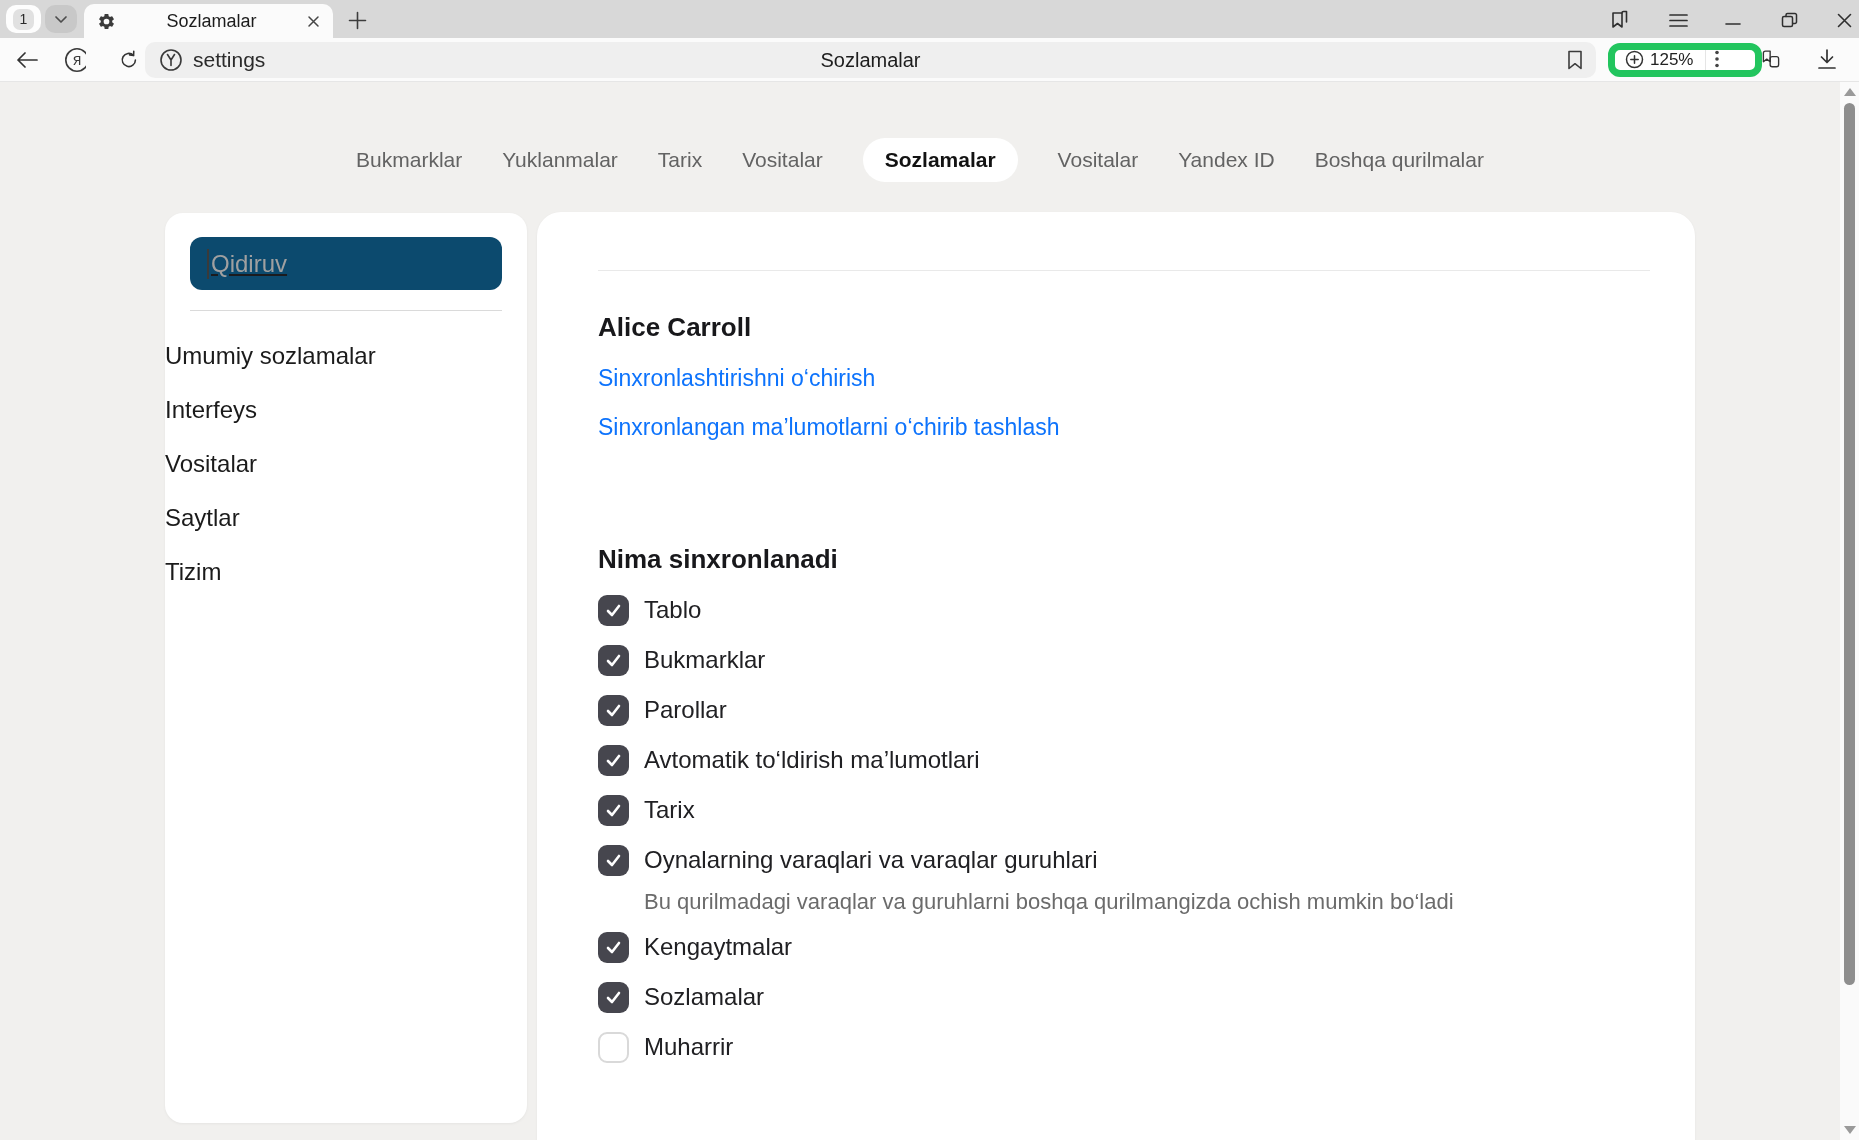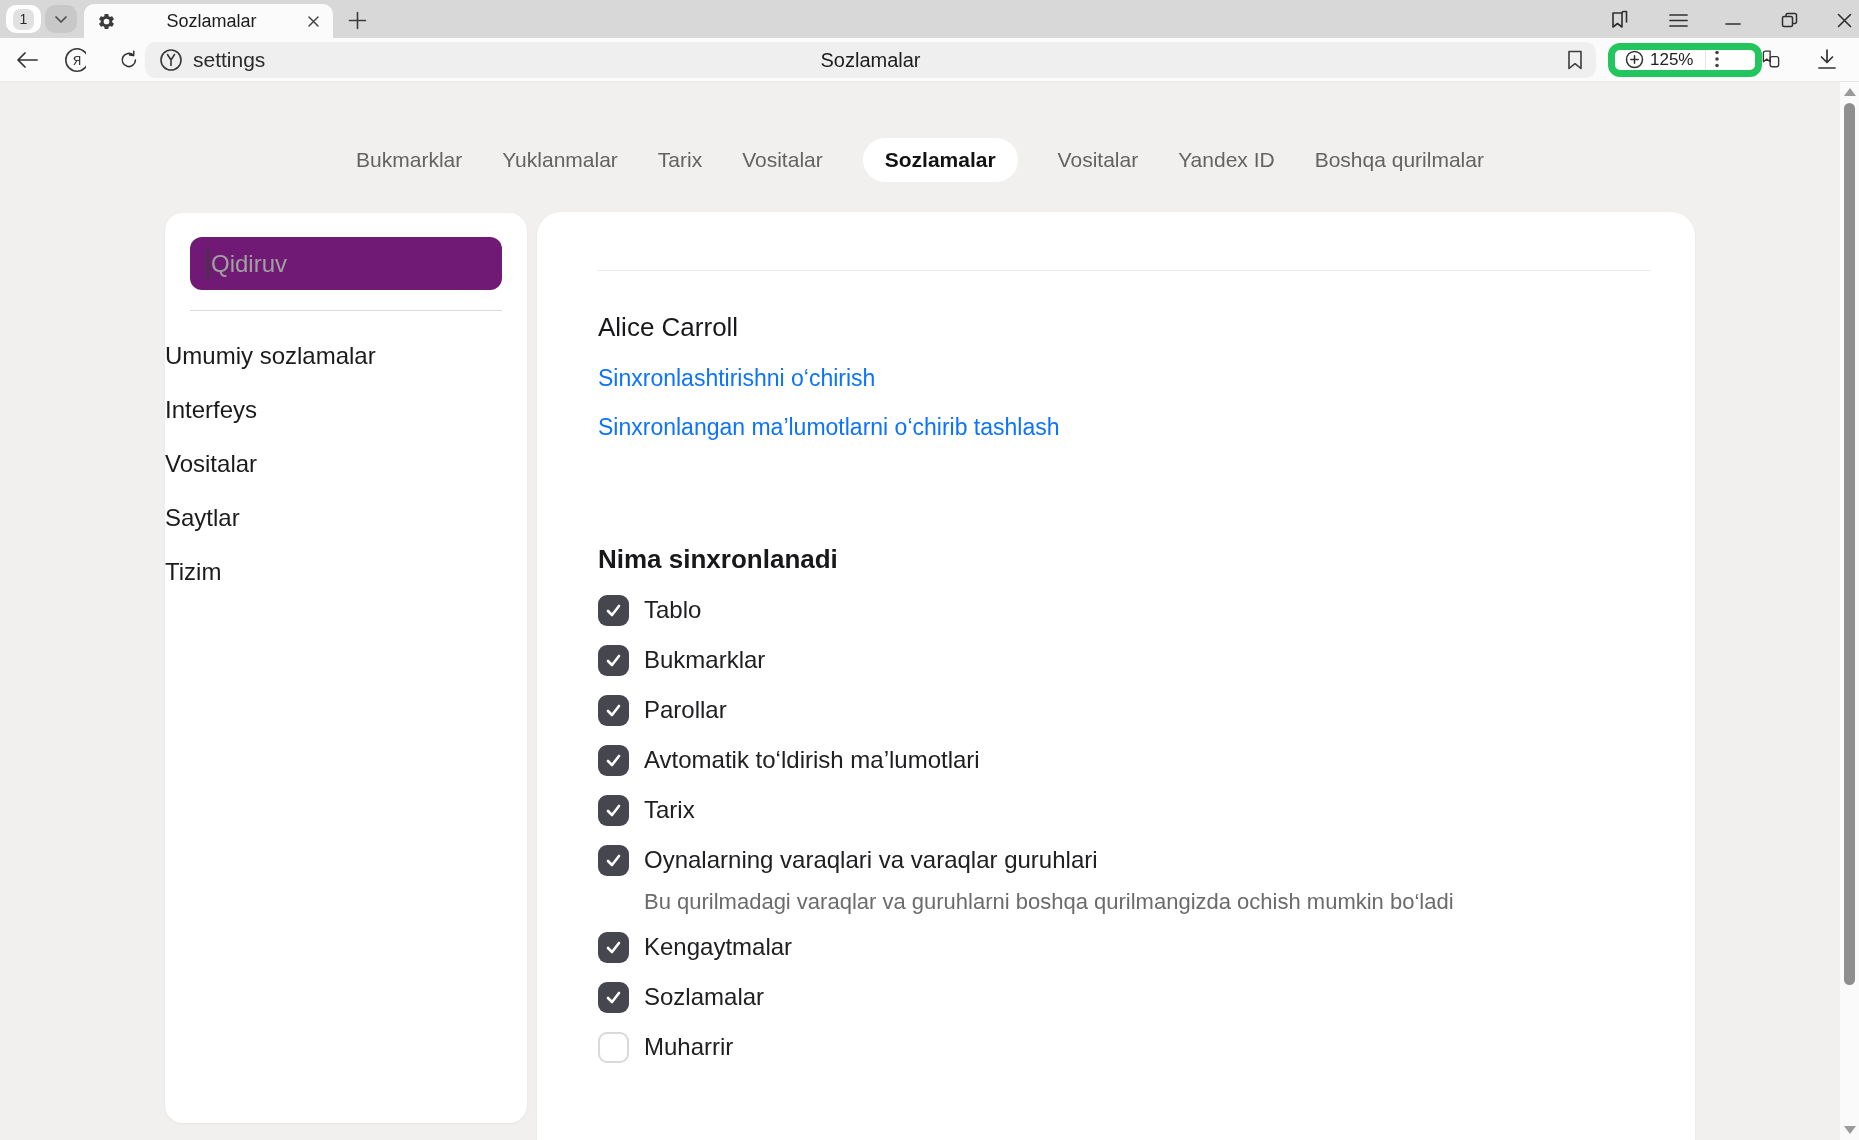--- a/index.html
+++ b/index.html
@@ -45,36 +45,36 @@
   
   .settings-nav { position:absolute; left:0; top:134px; width:1840px; height:52px;
     display:flex; align-items:center; justify-content:center; gap:40px; }
   .nav-item { font-size:21px; color:#636363; white-space:nowrap; cursor:default; }
   .nav-item.active { background:#ffffff; color:#121212; font-weight:bold; border-radius:22px;
     height:44px; display:flex; align-items:center; padding:0 22px; }
 
   
   .sidebar-card { position:absolute; left:165px; top:213px; width:362px; height:910px; background:#ffffff;
     border-radius:18px; box-shadow:0 1px 3px rgba(0,0,0,.05); }
-  .search-box { position:absolute; left:25px; top:24px; width:312px; height:53px; background:#701a75;
-    border-radius:12px; display:flex; align-items:center; padding:0 17px; }
+  .search-box { position:absolute; left:25px; top:24px; width:312px; height:53px; background:#0c4a6e;
+    border-radius:12px; display:flex; align-items:center; padding:0 17px;text-decoration:underline; }
   .caret { width:2px; height:30px; background:#3a3a3a; margin-right:2px; }
   .search-placeholder { font-size:24px; color:#a0a0a0; }
   .sidebar-divider { position:absolute; left:25px; top:97px; width:312px; height:1px; background:#dadada; }
   .sidebar-list { position:absolute; left:0; top:116px; width:100%; }
   .sidebar-item { height:54px; display:flex; align-items:center; font-size:24px; color:#1b1b1b; }
 
   
   .main-card { position:absolute; left:537px; top:212px; width:1158px; height:940px; background:#ffffff;
     border-radius:24px 24px 0 0; box-shadow:0 1px 3px rgba(0,0,0,.05);
     padding:34px 45px 0 61px; }
   .page-header { display:flex; align-items:center; gap:22px; height:36px; }
   .page-title { font-size:28px; font-weight:bold; color:#0d73fc; }
   .main-divider { margin-top:24px; height:1px; background:#e9e9e9; }
-  .account-name { margin-top:40px; font-size:26px; font-weight:normal; color:#18181b; line-height:32px; }
+  .account-name { margin-top:40px; font-size:26px; font-weight:bold; color:#18181b; line-height:32px; }
   .sync-link { display:block; margin-top:20px; font-size:23px; line-height:30px; color:#0d73fc; text-decoration:none; width:max-content; }
   .sync-link + .sync-link { margin-top:19px; }
   .section-title { margin-top:100px; font-size:26px; font-weight:bold; color:#18181b; line-height:34px; }
   .cb-list { margin-top:9px; }
   .cb-row { display:flex; align-items:center; gap:15px; min-height:50px; }
   .cb-box { width:31px; height:31px; border-radius:9px; background:#46464e; flex:0 0 auto;
     display:flex; align-items:center; justify-content:center; }
   .cb-box.unchecked { background:#ffffff; border:2px solid #d9d9d9; }
   .cb-box.unchecked svg { visibility:hidden; }
   .cb-label { font-size:24px; color:#202023; }

